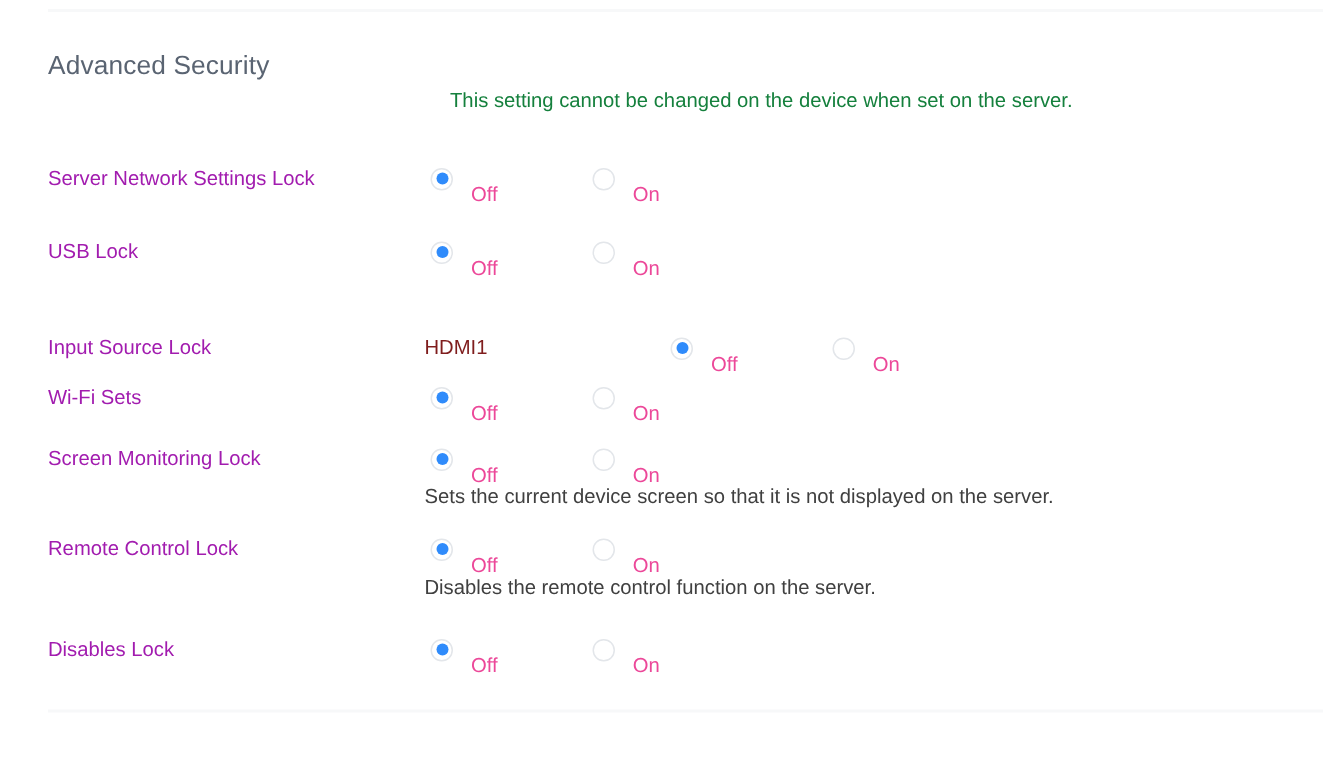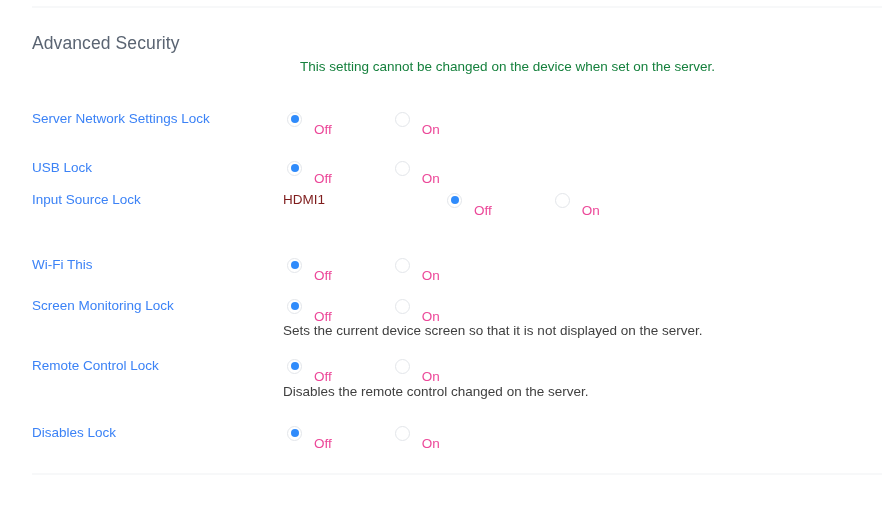--- a/index.html
+++ b/index.html
@@ -59,21 +59,21 @@
     position: absolute;
     left: 0;
     width: 882px;
     height: 22px;
   }
   .row-label {
     position: absolute;
     left: 32px;
     top: 0;
     font-size: 13.5px;
-    color: #3b82f6;
+    color: #a21caf;
     white-space: nowrap;
     line-height: 22px;
   }
   .row-value {
     position: absolute;
     top: 0;
     font-size: 13.5px;
     color: #7f1d1d;
     white-space: nowrap;
     line-height: 22px;
@@ -175,41 +175,41 @@
       </div>
       <div class="radio-opt">
         <span class="radio-mark">
             <span class="radio-dot"></span>
           </span>
         <span class="radio-label">On</span>
       </div>
     </div>
   </div>
 
-  <div class="row" style="top:189px;">
+  <div class="row" style="top:221px;">
     <div class="row-label">Input Source Lock</div>
     <div class="row-value" style="left:283px;">HDMI1</div>
     <div class="radio-group" style="left:447px;">
       <div class="radio-opt selected">
         <span class="radio-mark">
             <span class="radio-dot"></span>
           </span>
         <span class="radio-label">Off</span>
       </div>
       <div class="radio-opt">
         <span class="radio-mark">
             <span class="radio-dot"></span>
           </span>
         <span class="radio-label">On</span>
       </div>
     </div>
   </div>
 
   <div class="row" style="top:254px;">
-    <div class="row-label">Wi-Fi This</div>
+    <div class="row-label">Wi-Fi Sets</div>
     <div class="radio-group" style="left:287px;">
       <div class="radio-opt selected">
         <span class="radio-mark">
             <span class="radio-dot"></span>
           </span>
         <span class="radio-label">Off</span>
       </div>
       <div class="radio-opt">
         <span class="radio-mark">
             <span class="radio-dot"></span>
@@ -248,21 +248,21 @@
         <span class="radio-label">Off</span>
       </div>
       <div class="radio-opt">
         <span class="radio-mark">
             <span class="radio-dot"></span>
           </span>
         <span class="radio-label">On</span>
       </div>
     </div>
   </div>
-  <div class="row-desc" style="top:383px;">Disables the remote control changed on the server.</div>
+  <div class="row-desc" style="top:383px;">Disables the remote control function on the server.</div>
 
   <div class="row" style="top:422px;">
     <div class="row-label">Disables Lock</div>
     <div class="radio-group" style="left:287px;">
       <div class="radio-opt selected">
         <span class="radio-mark">
             <span class="radio-dot"></span>
           </span>
         <span class="radio-label">Off</span>
       </div>

